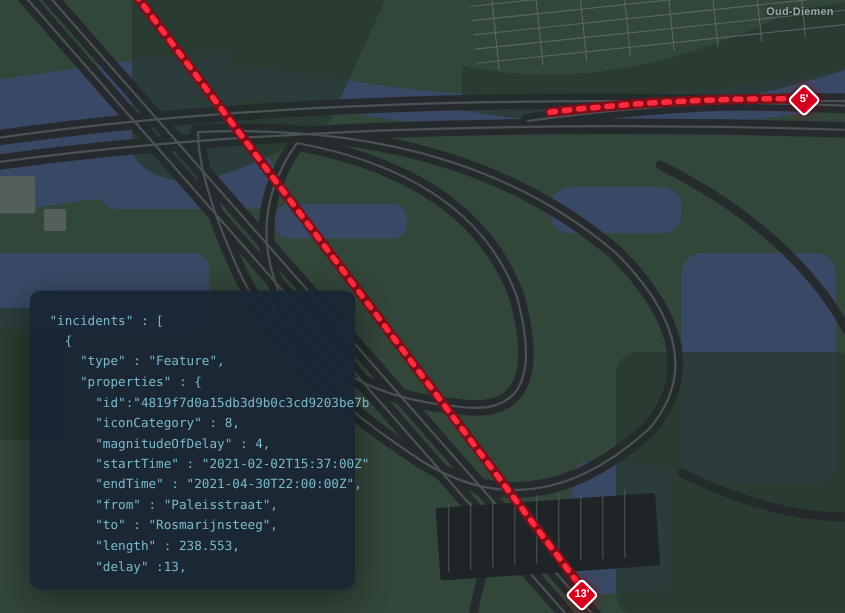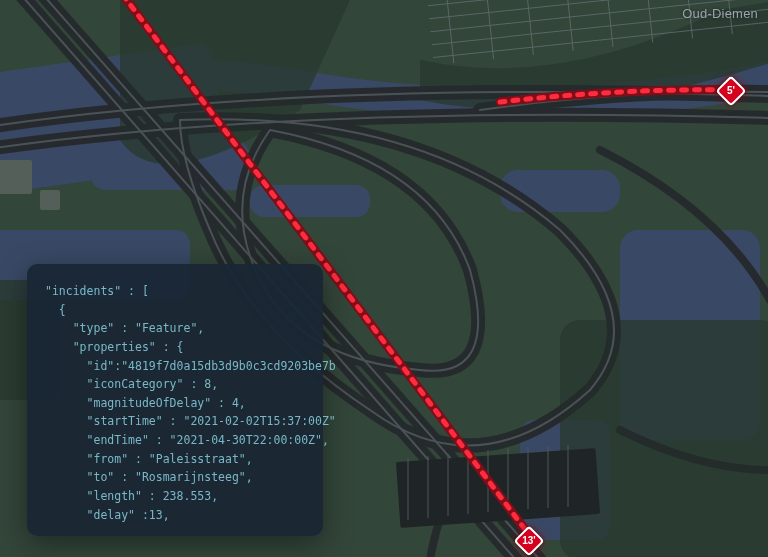--- a/index.html
+++ b/index.html
@@ -1,19 +1,19 @@
 <!DOCTYPE html>
 <html><head>
 <meta charset="utf-8">
 <style>
   * { margin: 0; padding: 0; box-sizing: border-box; }
   html, body { width: 768px; height: 557px; overflow: hidden; background: #2a3a2e; font-family: ui-monospace, 'SF Mono', Menlo, Consolas, monospace; }
   .viewport { position: relative; width: 768px; height: 557px; }
   .map-svg { position: absolute; inset: 0; width: 768px; height: 557px; display: block; }
-  .place-label { position: absolute; color: #9aa4ae; font-family: -apple-system, BlinkMacSystemFont, 'Segoe UI', sans-serif; font-size: 13px; font-weight: 400; letter-spacing: 0.2px; text-shadow: 0 0 3px rgba(0,0,0,0.6); }
+  .place-label { position: absolute; color: #9aa4ae; font-family: -apple-system, BlinkMacSystemFont, 'Segoe UI', sans-serif; font-size: 10px; font-weight: 700; letter-spacing: 0.2px; text-shadow: 0 0 3px rgba(0,0,0,0.6); }
   .pin { position: absolute; width: 22px; height: 22px; transform: translate(-50%, -50%) rotate(45deg); background: #d4001e; border: 2px solid #ffffff; border-radius: 4px; box-shadow: 0 0 5px rgba(0,0,0,0.5), 0 0 10px rgba(212,0,30,0.5); }
   .pin .pin-text { position: absolute; inset: 0; display: flex; align-items: center; justify-content: center; transform: rotate(-45deg); color: #ffffff; font-family: -apple-system, BlinkMacSystemFont, 'Segoe UI', sans-serif; font-size: 10px; font-weight: 700; line-height: 1; }
   .code-panel { position: absolute; left: 27px; top: 264px; width: 296px; background: rgba(25, 38, 52, 0.92); border-radius: 10px; padding: 18px 18px 12px 18px; color: #79b8c8; font-size: 11.5px; line-height: 1.62; box-shadow: 0 8px 30px rgba(0,0,0,0.4); }
   .code-panel pre { white-space: pre; font-family: inherit; }
 </style>
 </head>
 <body>
 
 <div class="viewport">
 

